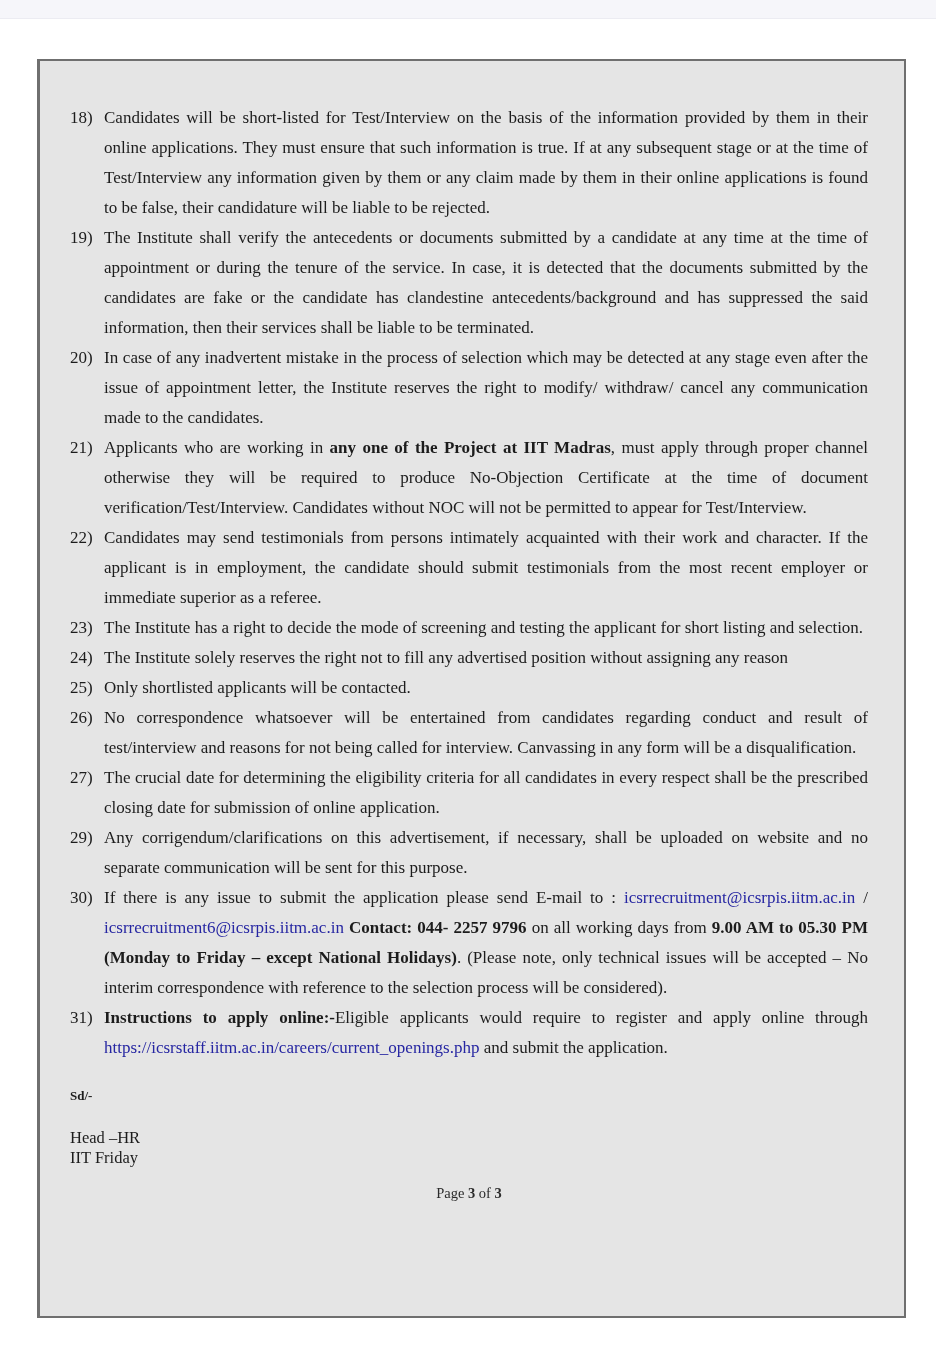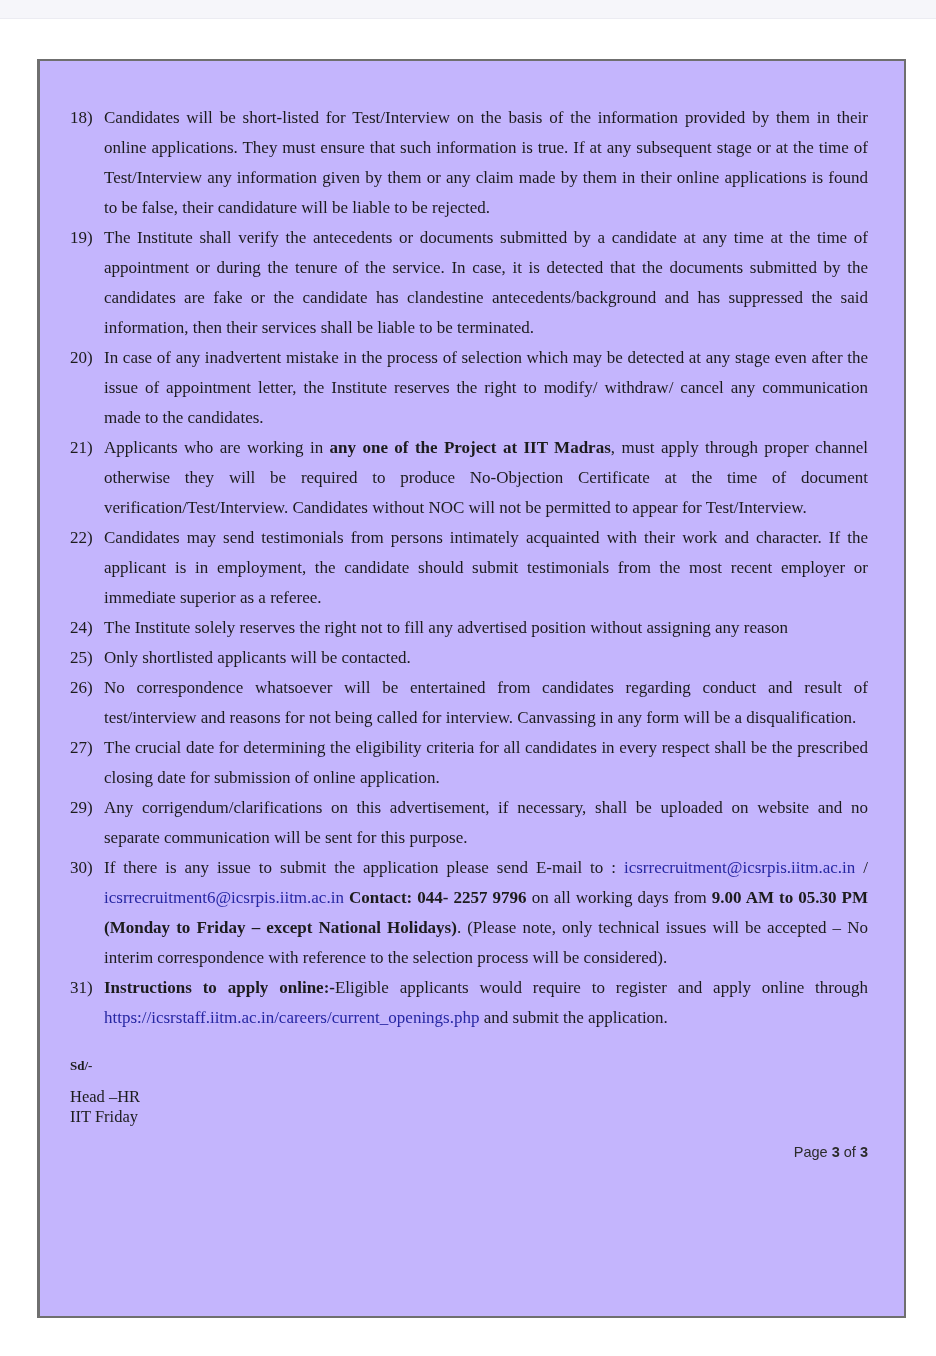--- a/index.html
+++ b/index.html
@@ -15,47 +15,47 @@
     position: absolute; left: 0; top: 0;
     width: 936px; height: 19px;
     background: #f6f6fa;
     border-bottom: 1px solid #ececf2;
   }
   .page-frame {
     position: absolute; left: 37px; top: 59px;
     width: 869px; height: 1259px;
     border: 2px solid #6f6f6f;
     border-left-width: 3px;
-    background: #c4b5fd;
+    background: #e5e5e5;
     padding: 42px 36px 0 30px;
   }
   .terms-list { width: 100%; }
   .term-item { display: flex; }
   .term-num {
     width: 34px; flex-shrink: 0;
     font-size: 17px; line-height: 30px;
   }
   .term-text {
     flex: 1;
     font-size: 17px; line-height: 30px;
     text-align: justify;
   }
   .b { font-weight: bold; margin-top: 25px; }
   a.link, .link {
     color: #2626a2;
     cursor: pointer;
   }
   .signature { margin-top: 22px; }
   .sig-sd { font-size: 13px; font-weight: bold; line-height: 22px; }
-  .sig-lines { margin-top: 10px; }
+  .sig-lines { margin-top: 21px; }
   .sig-line { font-size: 16.5px; line-height: 20px; }
   .page-footer {
     margin-top: 17px;
-    text-align: right;
-    font-family: Liberation Sans, sans-serif;
+    text-align: center;
+    font-family: Liberation Serif, serif;
     font-size: 14.5px;
     color: #2b2b2b;
   }
 </style>
 </head>
 <body>
 
 <div class="top-band"></div>
 
 <div class="page-frame">
@@ -72,20 +72,24 @@
         <div class="term-num">20)</div>
         <div class="term-text"><span>In case of any inadvertent mistake in the process of selection which may be detected at any stage even after the issue of appointment letter, the Institute reserves the right to modify/ withdraw/ cancel any communication made to the candidates.</span></div>
       </div>
       <div class="term-item">
         <div class="term-num">21)</div>
         <div class="term-text"><span>Applicants who are working in </span><span class="b">any one of the Project at IIT Madras</span><span>, must apply through proper channel otherwise they will be required to produce No-Objection Certificate at the time of document verification/Test/Interview. Candidates without NOC will not be permitted to appear for Test/Interview.</span></div>
       </div>
       <div class="term-item">
         <div class="term-num">22)</div>
         <div class="term-text"><span>Candidates may send testimonials from persons intimately acquainted with their work and character. If the applicant is in employment, the candidate should submit testimonials from the most recent employer or immediate superior as a referee.</span></div>
+      </div>
+      <div class="term-item">
+        <div class="term-num">23)</div>
+        <div class="term-text"><span>The Institute has a right to decide the mode of screening and testing the applicant for short listing and selection.</span></div>
       </div>
       <div class="term-item">
         <div class="term-num">24)</div>
         <div class="term-text"><span>The Institute solely reserves the right not to fill any advertised position without assigning any reason</span></div>
       </div>
       <div class="term-item">
         <div class="term-num">25)</div>
         <div class="term-text"><span>Only shortlisted applicants will be contacted.</span></div>
       </div>
       <div class="term-item">

